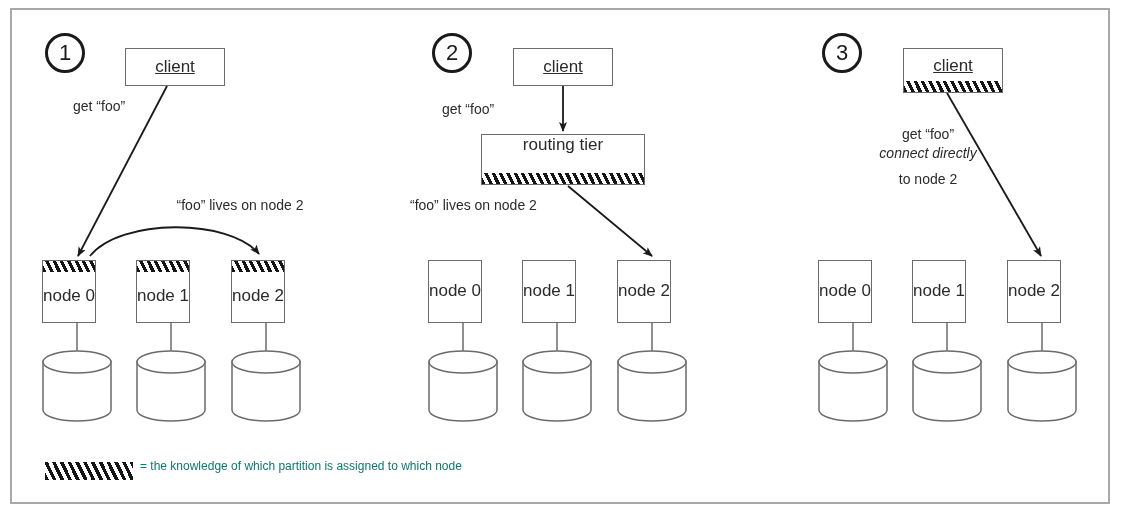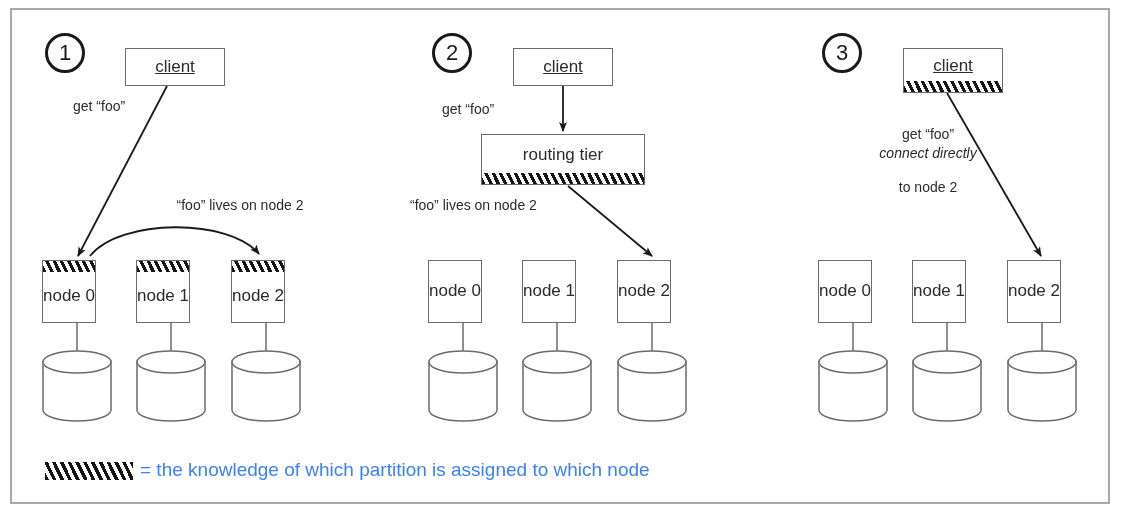--- a/index.html
+++ b/index.html
@@ -62,21 +62,21 @@
     white-space: nowrap;
   }
   .node-box { width: 54px; height: 63px; }
   .node-box .box-label { margin-top: 20px; }
   .node-box.hatched .box-label { margin-top: 25px; }
   .client-box { width: 100px; height: 38px; }
   .client-box .box-label { margin-top: 8px; text-decoration: underline; }
   .client-box.hatched { height: 45px; }
   .client-box.hatched .box-label { margin-top: 7px; }
   .router-box { width: 164px; height: 51px; }
-  .router-box .box-label { margin-top: 10px; }
+  .router-box .box-label { margin-top: 0; }
 
   .hatch-band {
     position: absolute;
     left: 0;
     right: 0;
     height: 11px;
     background-image: repeating-linear-gradient(
       64deg,
       #151515 0px, #151515 3.2px,
       #ffffff 3.2px, #ffffff 6.6px
@@ -104,22 +104,22 @@
     background-image: repeating-linear-gradient(
       64deg,
       #151515 0px, #151515 3.4px,
       #ffffff 3.4px, #ffffff 7.0px
     );
   }
   #legend-text {
     position: absolute;
     left: 140px;
     top: 459px;
-    font-size: 19px;
-    color: #3b82f6;
+    font-size: 12px;
+    color: #0f766e;
     white-space: nowrap;
   }
 </style>
 </head>
 <body>
 
 <div id="figure">
   <div id="frame"></div>
 
   <div class="panel-num" style="left:45px; top:33px;">1</div>
@@ -175,21 +175,21 @@
 
   <div class="panel-num" style="left:822px; top:33px;">3</div>
 
   <div class="box client-box hatched" style="left:903px; top:48px;">
     <span class="box-label">client</span>
     <div class="hatch-band hatch-bottom"></div>
   </div>
 
   <div class="cap-text cap-center" style="left:838px; top:125px; width:180px;">get “foo”</div>
   <div class="cap-text cap-center" style="left:838px; top:144px; width:180px;font-style:italic;">connect directly</div>
-  <div class="cap-text cap-center" style="left:838px; top:178px; width:180px;">to node 2</div>
+  <div class="cap-text cap-center" style="left:838px; top:170px; width:180px;">to node 2</div>
 
   <div class="box node-box" style="left:818px; top:260px;">
     <span class="box-label">node 0</span>
   </div>
   <div class="box node-box" style="left:912px; top:260px;">
     <span class="box-label">node 1</span>
   </div>
   <div class="box node-box" style="left:1007px; top:260px;">
     <span class="box-label">node 2</span>
   </div>

